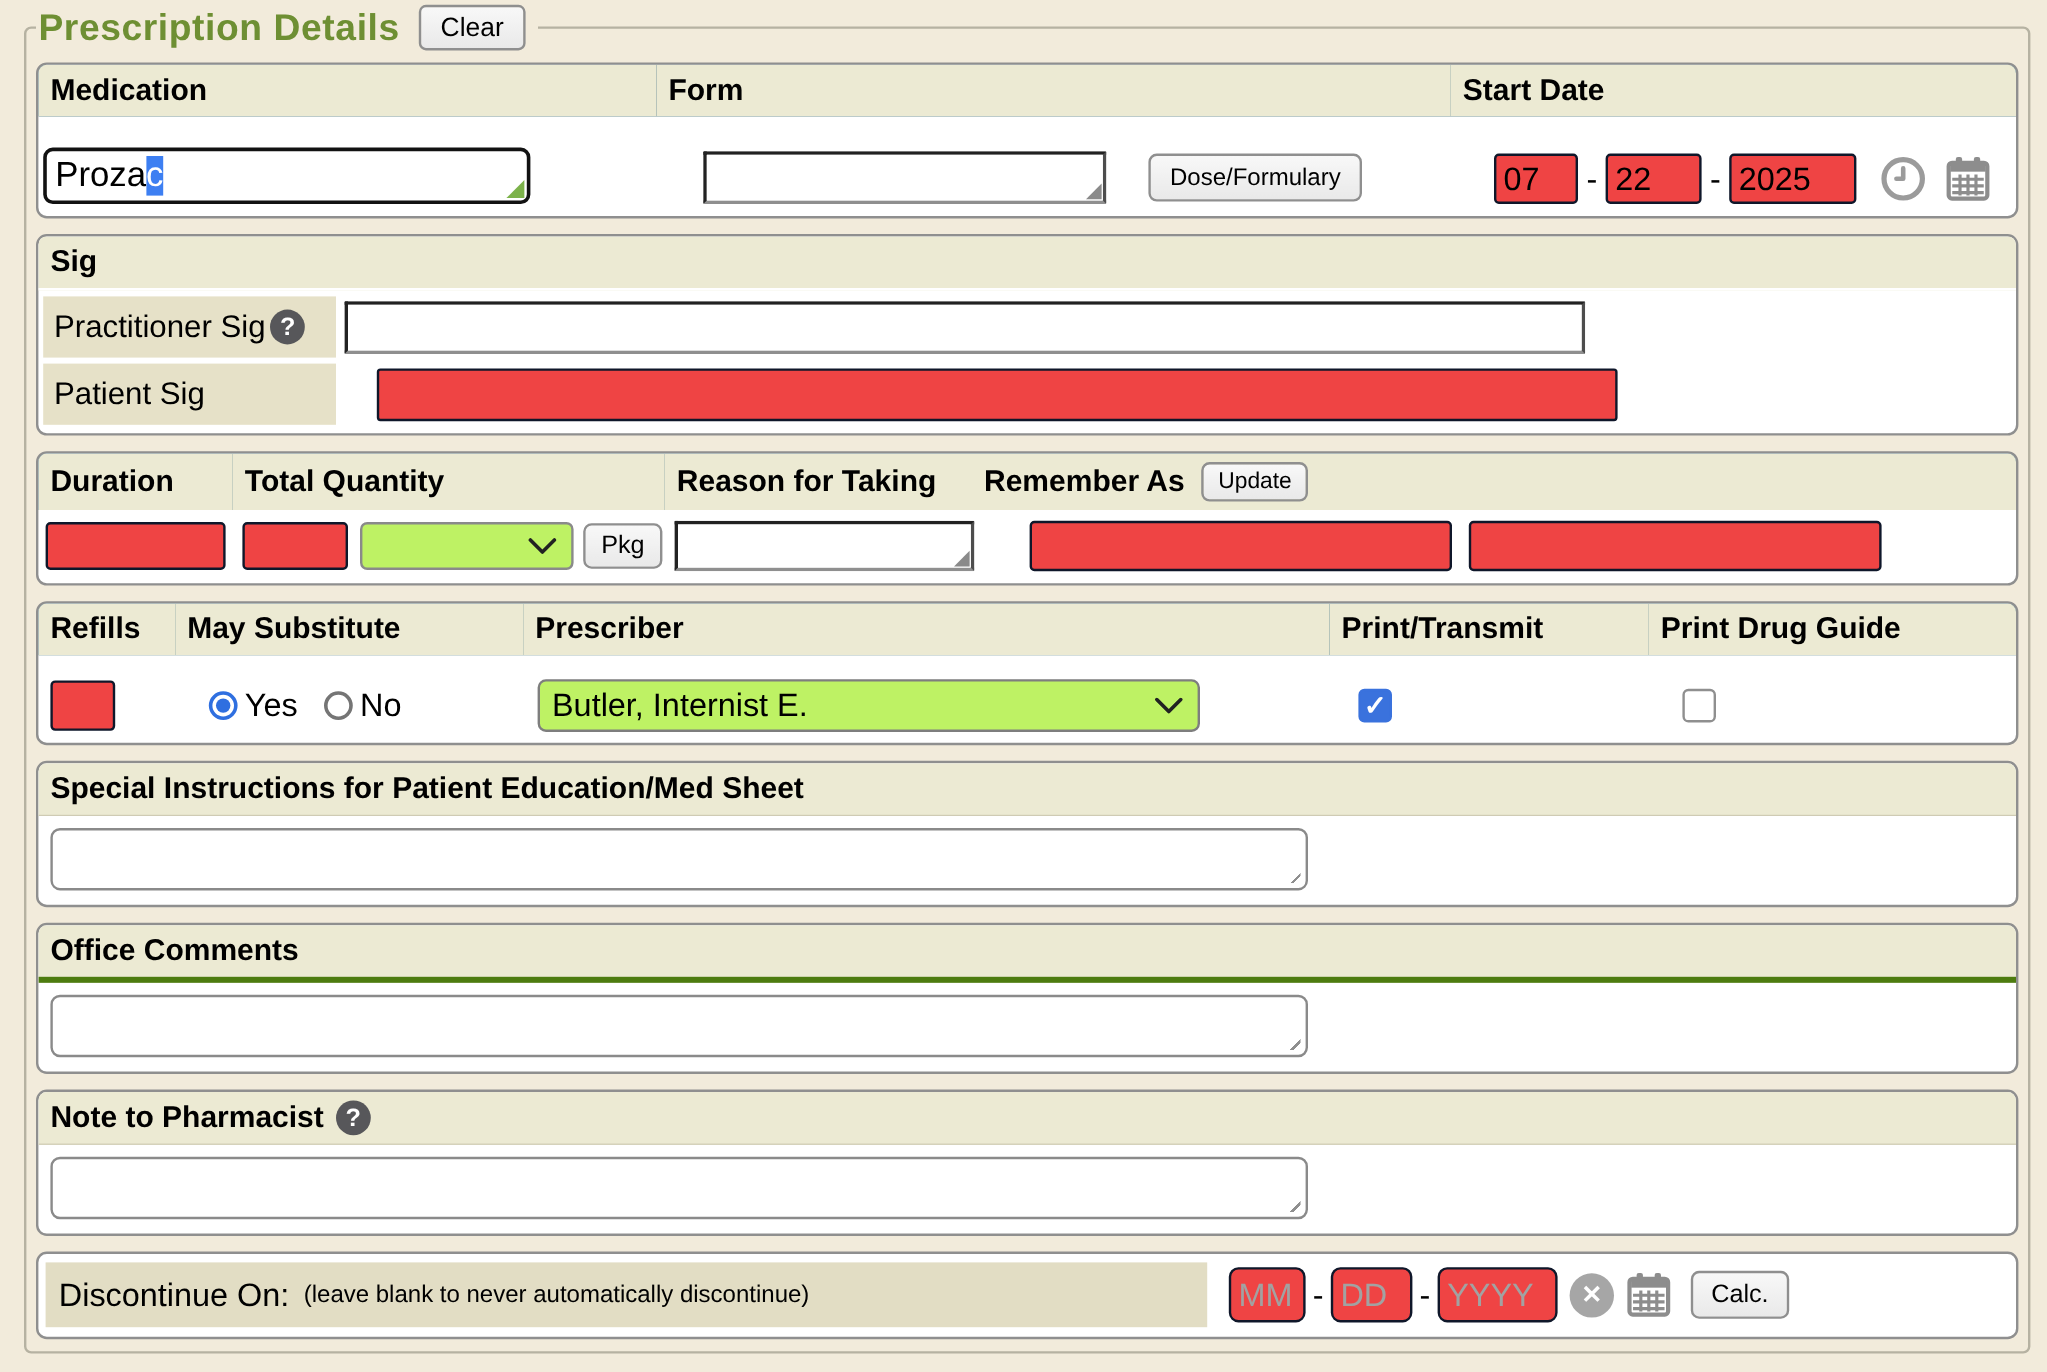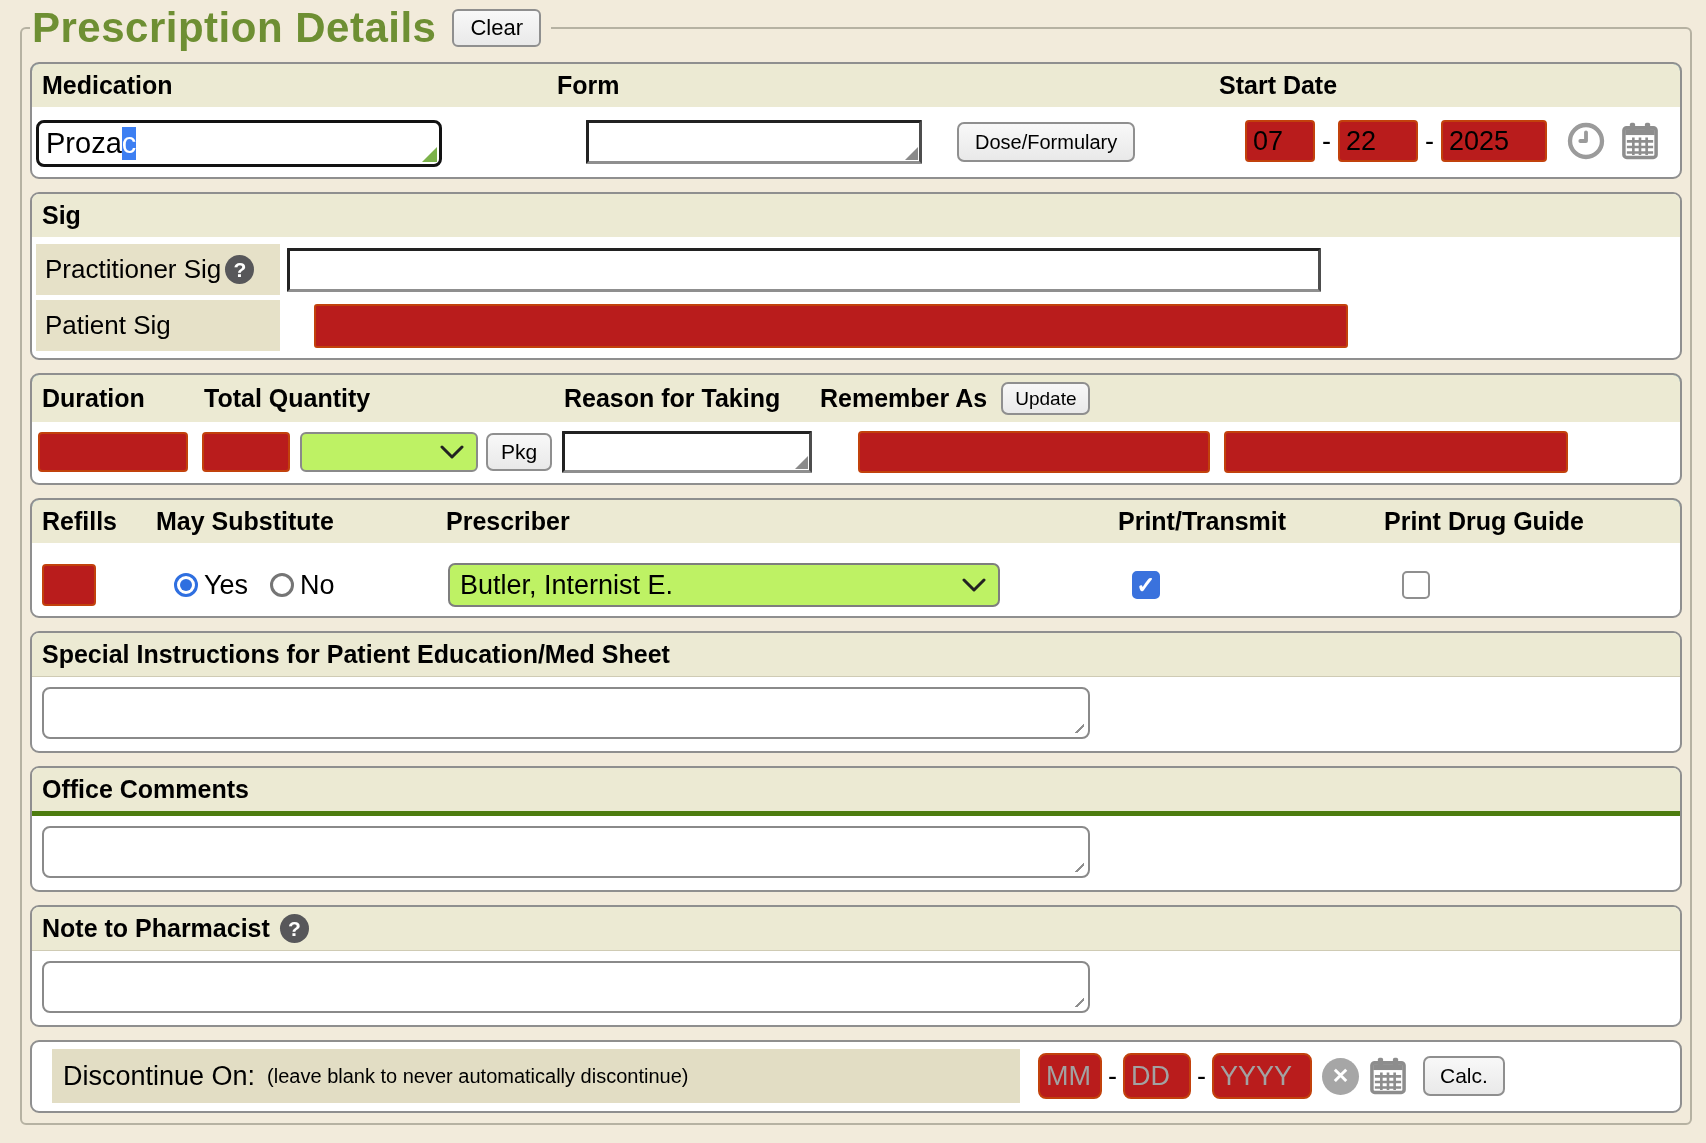--- a/index.html
+++ b/index.html
@@ -17,21 +17,21 @@
     margin:4px 14px 0 20px;
     width:1672px;
     border:2px solid #b6b2a2;
     border-radius:6px;
     padding:6px 6px 2px 6px;
   }
   legend.main-legend {
     display:flex; align-items:center; gap:16px;
     padding:0 10px 0 2px; margin-left:2px;
   }
-  .legend-title { color:#6e8f33; font-size:42px; font-weight:bold; letter-spacing:0.5px; }
+  .legend-title { color:#6e8f33; font-size:31px; font-weight:bold; letter-spacing:0.5px; }
 
   
   .btn {
     font-family:"Liberation Sans", sans-serif;
     background:linear-gradient(#f8f8f8,#e9e9e9);
     border:2px solid #8f8f8f;
     border-radius:7px;
     color:#000;
     cursor:pointer;
     white-space:nowrap;
@@ -66,23 +66,23 @@
     font-size:25px; font-weight:bold;
     padding:7px 10px;
     border-bottom:2px solid #fff;
     display:flex; align-items:center; gap:10px;
   }
 
   
   .inp, input.inp {
     font-family:"Liberation Sans", sans-serif;
     font-size:27px;
-    border:2px solid #c2410c;
+    border:2px solid #0f172a;
     border-radius:4px;
-    background:#b91c1c;
+    background:#ef4444;
     padding:0 6px;
     height:42px;
     color:#000;
   }
   input::placeholder { color:#a2a2a2; }
   .inp-round { border-radius:7px; }
   .inp-dark {
     position:relative;
     background:#fff;
     border:3px solid #222;
@@ -125,21 +125,21 @@
     border-radius:7px;
     background:#bef264;
     height:44px;
     font-size:27px;
     padding:0 12px 0 10px;
     cursor:pointer;
   }
 
   
   .c1 { width:515px; } .c2 { width:662px; }
-  .g1-body { display:flex; align-items:flex-start; padding:13px 0 10px 0; }
+  .g1-body { display:flex; align-items:flex-end; padding:26px 0 10px 0; }
   .g1-body .cell { display:flex; align-items:center; }
   .date-wrap { display:flex; align-items:center; gap:7px; margin-left:28px; }
   .dash { font-size:27px; font-weight:normal; }
 
   
   .sig-row { display:flex; align-items:stretch; margin:5px 0 0 4px; }
   .sig-row:last-child { margin-bottom:7px;gap:27px; }
   .sig-label {
     width:244px; min-height:51px;
     background:#e6e1c8;
@@ -202,21 +202,21 @@
   }
   .grip-lines {
     position:absolute; right:6px; bottom:6px;
     width:13px; height:13px;
     background:repeating-linear-gradient(135deg,#8f8f8f 0 2px,transparent 2px 6px);
     clip-path:polygon(100% 0,100% 100%,0 100%);
     pointer-events:none;
   }
 
   
-  .disc-row { display:flex; align-items:center; padding:7px 6px 8px 20px; }
+  .disc-row { display:flex; align-items:center; padding:7px 6px 8px 6px; }
   .disc-strip {
     width:968px; height:54px;
     background:#e2ddc4;
     display:flex; align-items:center; gap:12px;
     padding-left:11px; margin-right:18px; flex:none;
   }
   .disc-label { font-size:27px; }
   .disc-hint { font-size:20px; }
   .disc-dates { display:flex; align-items:center; gap:6px; }
 

